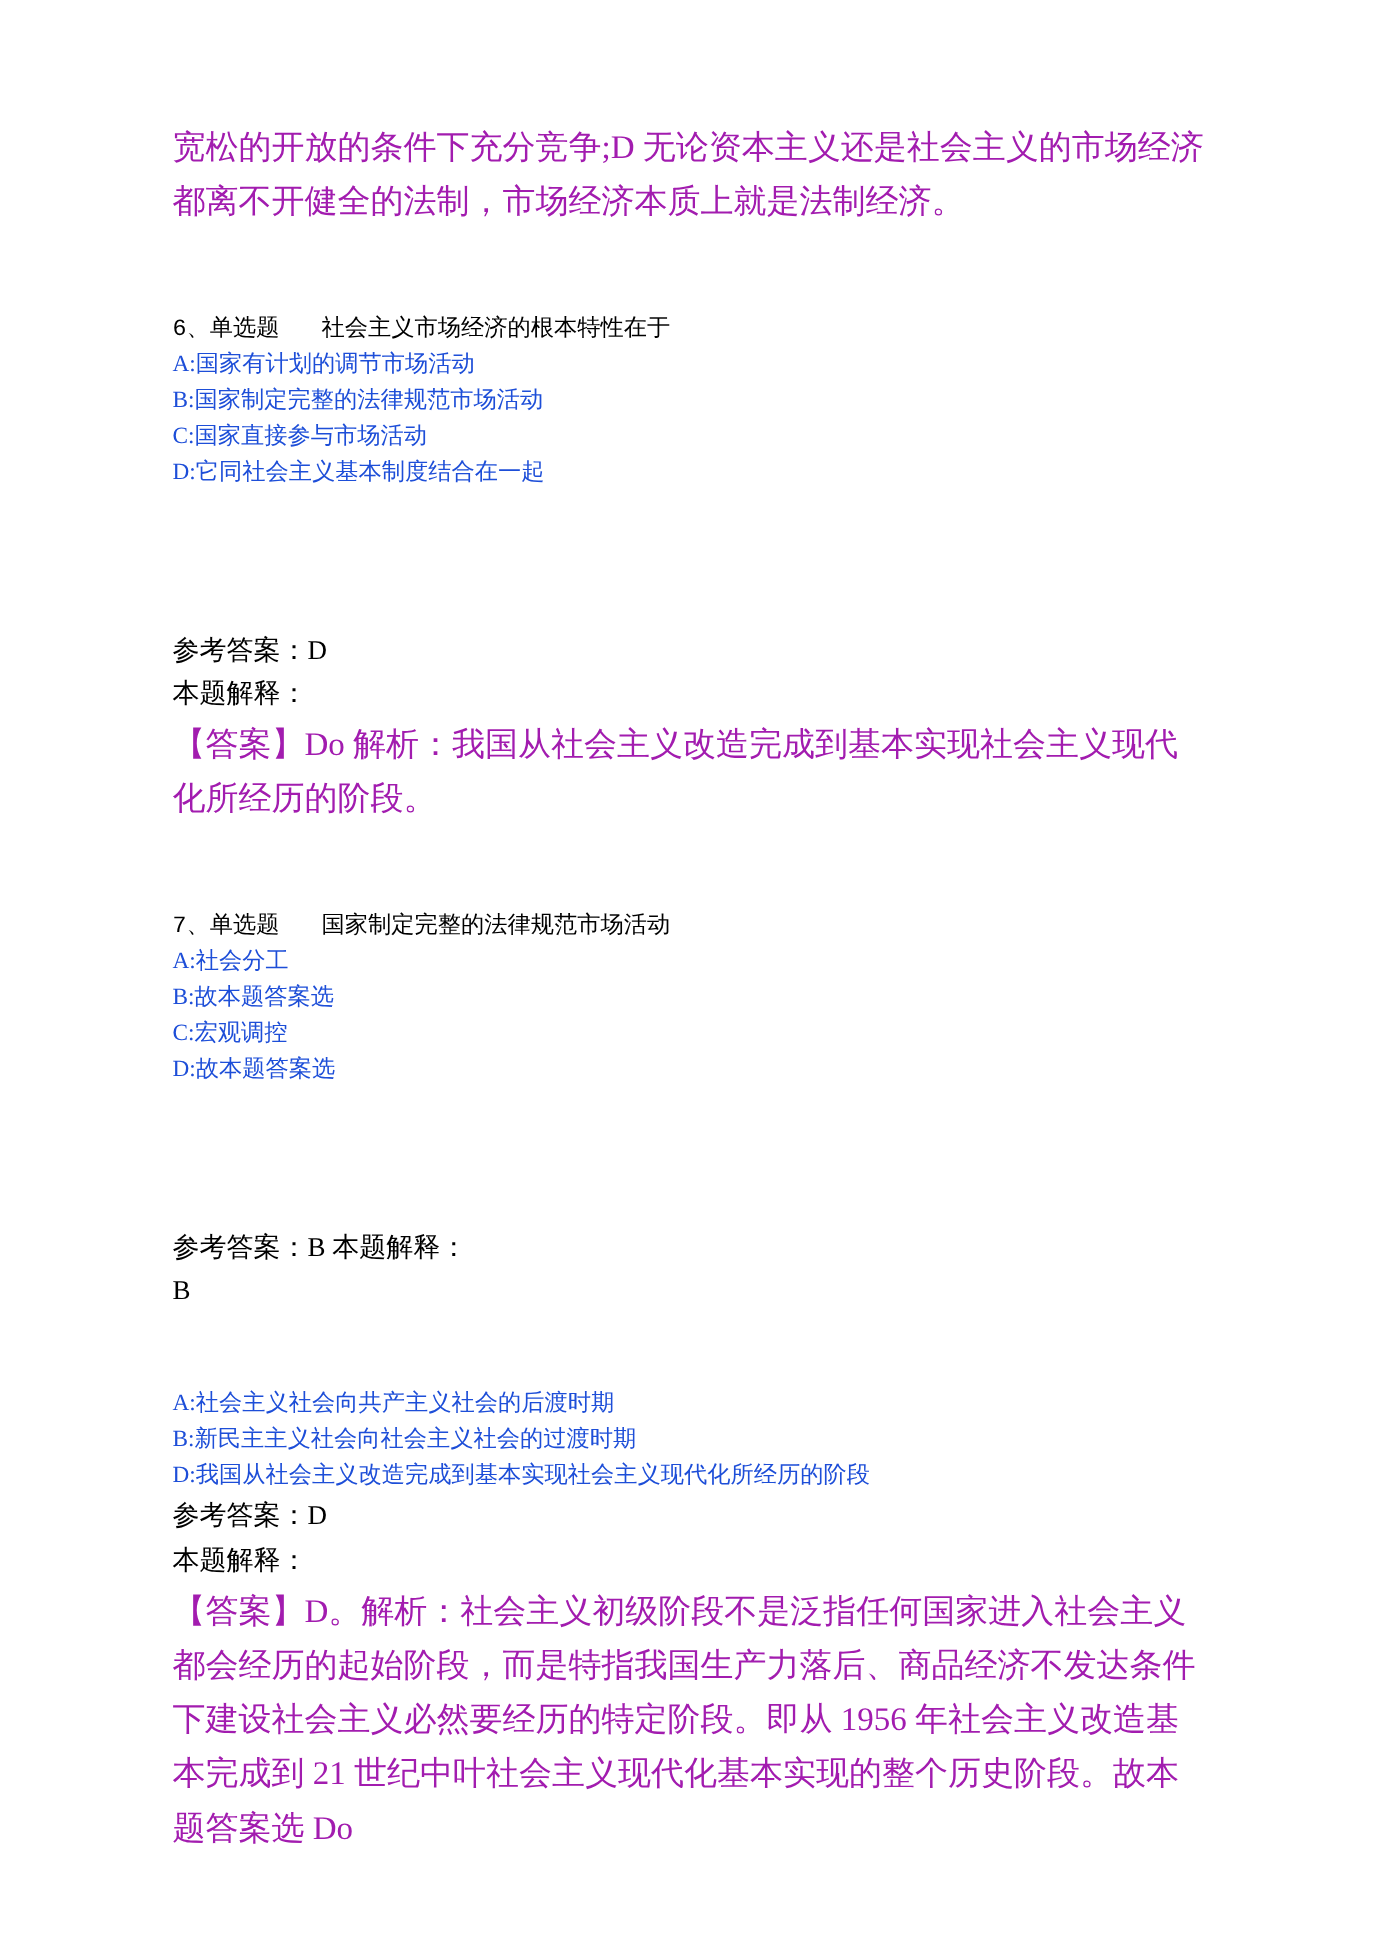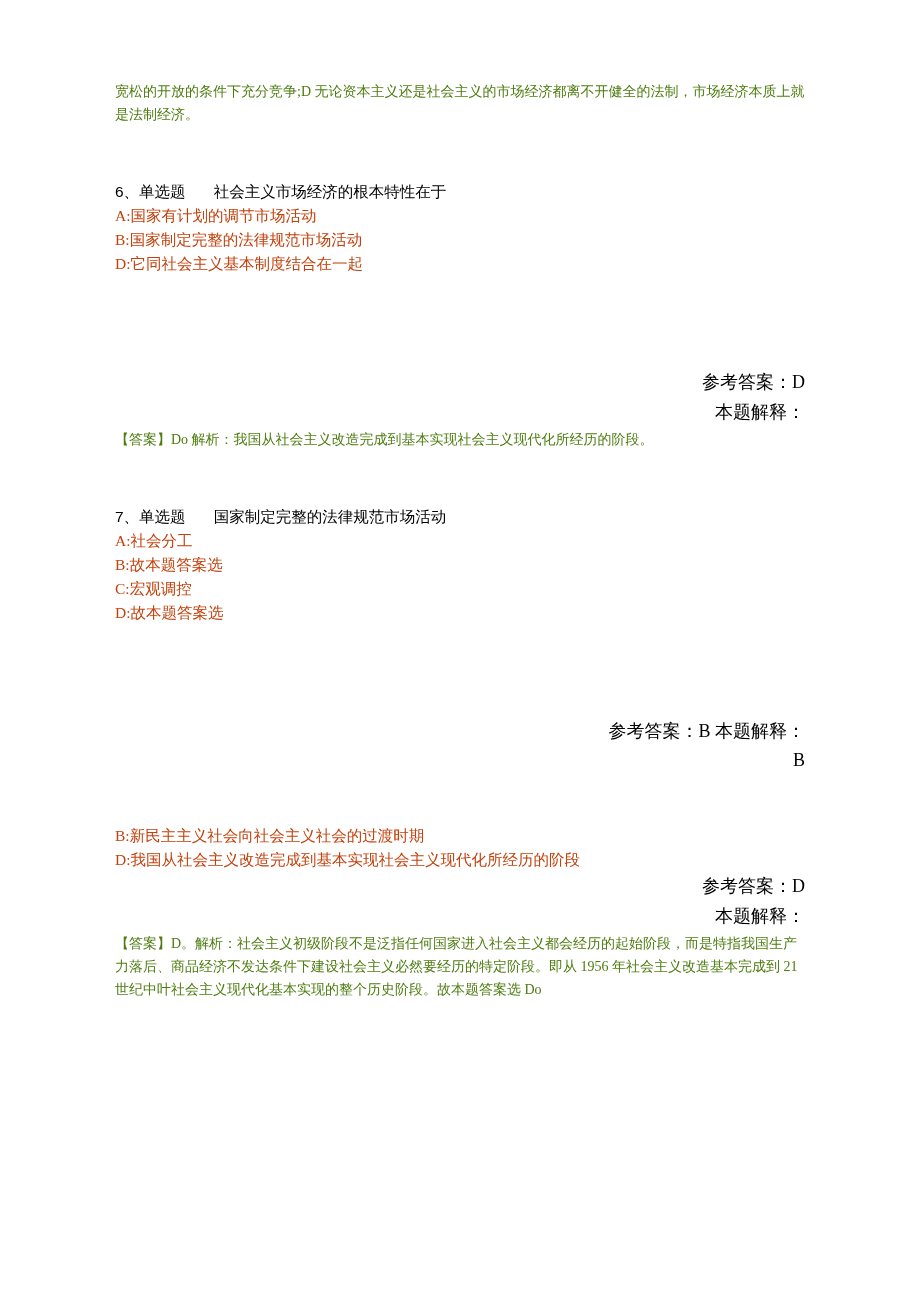--- a/index.html
+++ b/index.html
@@ -8,53 +8,52 @@
     background: #ffffff;
     font-family: "SimSun", "宋体", serif;
     width: 920px;
   }
   .page {
     padding: 80px 115px 60px 115px;
     box-sizing: border-box;
     width: 920px;
   }
   .paragraph {
-    font-size: 14px;
+    font-size: 22px;
     line-height: 1.65;
-    color: #4d7c0f;
+    color: #a21caf;
     margin: 0 0 6px 0;
     font-family: "SimSun", "宋体", serif;
   }
   .gap-large {
     height: 48px;
   }
   .gap-huge {
     height: 92px;
   }
   .option-line {
     font-size: 15.5px;
     line-height: 1.55;
-    color: #c2410c;
+    color: #1d4ed8;
     margin: 0;
     font-family: "SimSun", "宋体", serif;
   }
   .question-line {
     font-size: 15.5px;
     line-height: 1.55;
     color: #000;
     margin: 0;
-    font-family: Liberation Sans, sans-serif;
+    font-family: Liberation Mono, monospace;
   }
   .answer-line {
     font-size: 18px;
     line-height: 1.65;
     color: #000;
     margin: 0;
     font-family: "SimSun", "宋体", serif;
-    text-align: right;
   }
   .blank {
     display: inline-block;
     border-bottom: 1px solid #000;
     width: 60px;
     height: 0.9em;
     vertical-align: baseline;
   }
   .q-spacing {
     display:inline-block;
@@ -68,20 +67,21 @@
 
   <p class="paragraph">宽松的开放的条件下充分竞争;D 无论资本主义还是社会主义的市场经济都离不开健全的法制，市场经济本质上就是法制经济。</p>
 
   <div class="gap-large"></div>
 
   <p class="question-line">
     <span>6、单选题</span><span class="q-spacing"></span><span>社会主义市场经济的根本特性在于</span>
   </p>
   <p class="option-line">A:国家有计划的调节市场活动</p>
   <p class="option-line">B:国家制定完整的法律规范市场活动</p>
+  <p class="option-line">C:国家直接参与市场活动</p>
   <p class="option-line">D:它同社会主义基本制度结合在一起</p>
 
   <div class="gap-huge"></div>
 
   <p class="answer-line">参考答案：D</p>
   <p class="answer-line">本题解释：</p>
   <p class="paragraph">【答案】Do 解析：我国从社会主义改造完成到基本实现社会主义现代化所经历的阶段。</p>
 
   <div class="gap-large"></div>
 
@@ -93,19 +93,20 @@
   <p class="option-line">C:宏观调控</p>
   <p class="option-line">D:故本题答案选</p>
 
   <div class="gap-huge"></div>
 
   <p class="answer-line">参考答案：B 本题解释：</p>
   <p class="answer-line">B</p>
 
   <div class="gap-large"></div>
 
+  <p class="option-line">A:社会主义社会向共产主义社会的后渡时期</p>
   <p class="option-line">B:新民主主义社会向社会主义社会的过渡时期</p>
   <p class="option-line">D:我国从社会主义改造完成到基本实现社会主义现代化所经历的阶段</p>
   <p class="answer-line">参考答案：D</p>
   <p class="answer-line">本题解释：</p>
   <p class="paragraph">【答案】D。解析：社会主义初级阶段不是泛指任何国家进入社会主义都会经历的起始阶段，而是特指我国生产力落后、商品经济不发达条件下建设社会主义必然要经历的特定阶段。即从 1956 年社会主义改造基本完成到 21 世纪中叶社会主义现代化基本实现的整个历史阶段。故本题答案选 Do</p>
 
 </div>
 
 </body></html>

